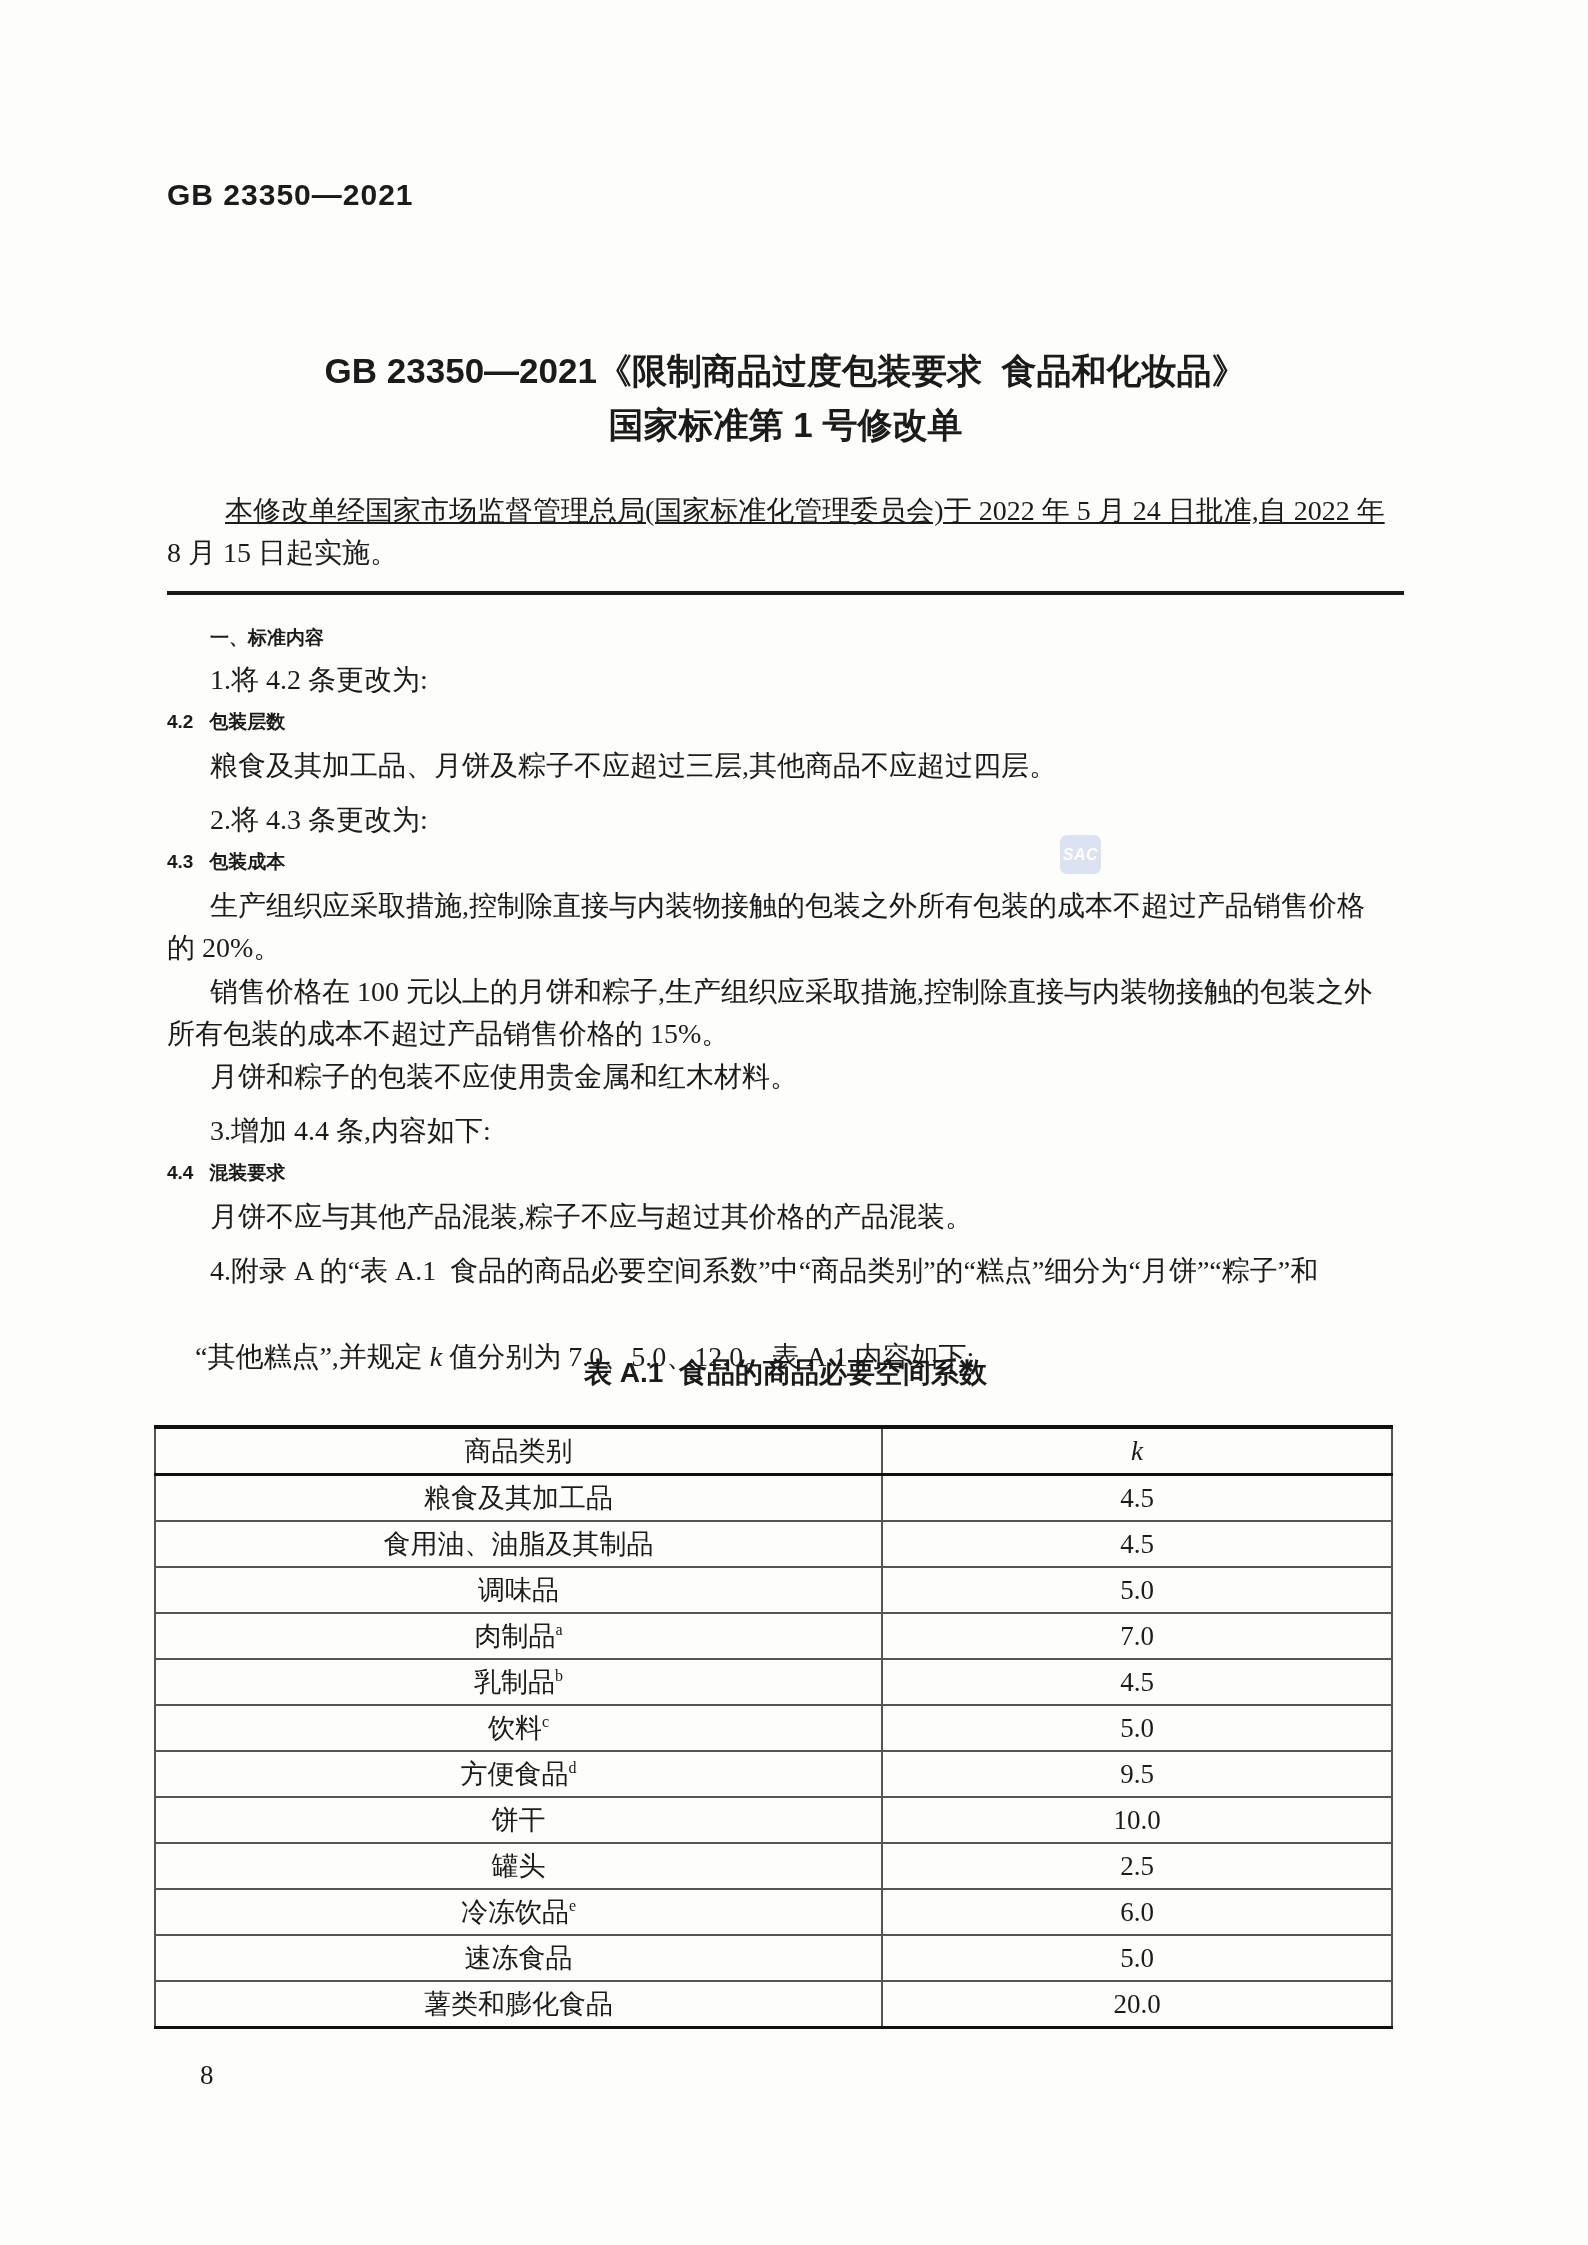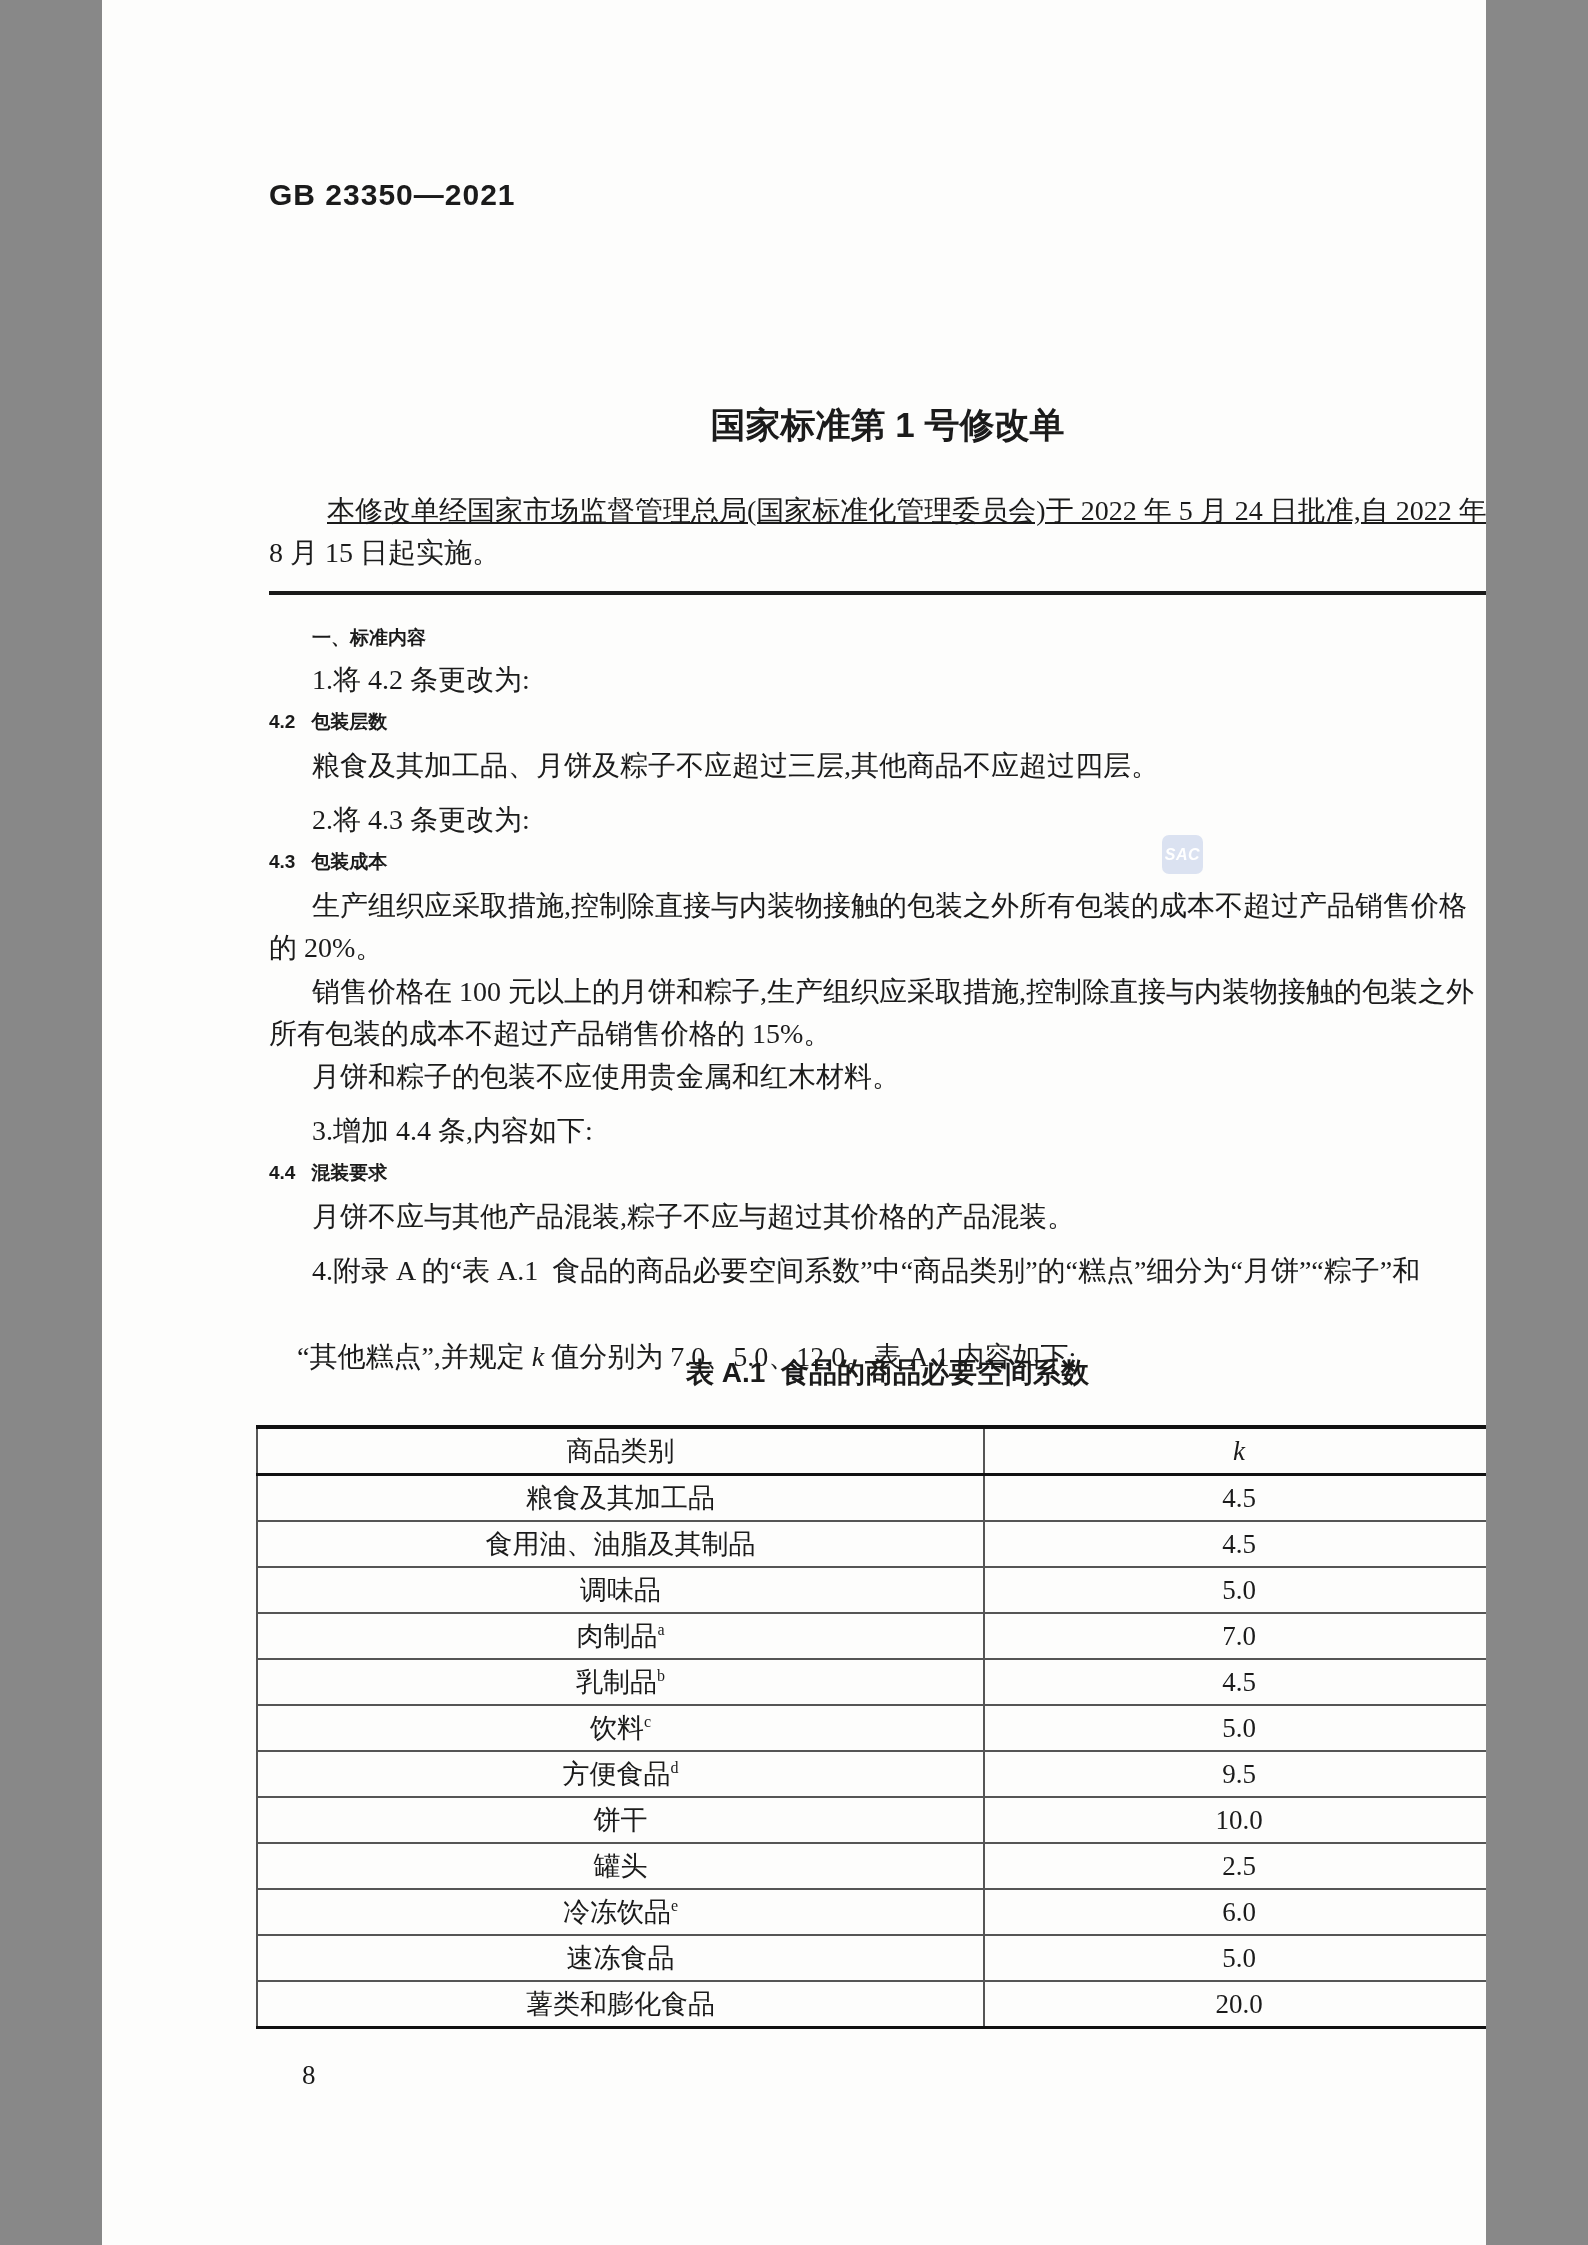--- a/index.html
+++ b/index.html
@@ -1,17 +1,17 @@
 <!DOCTYPE html>
 <html><head>
 <meta charset="utf-8">
 <style>
   html,body { margin:0; padding:0; background:#888; }
   .page {
-    position:relative; width:1384px; height:2245px; margin:0 auto;
+    position:relative; width:1588px; height:2245px; margin:0 auto;
     background:#fdfdfc; color:#1b1b1b; overflow:hidden;
     font-family:"Liberation Serif","DejaVu Serif",serif;
   }
   .header-code {
     position:absolute; left:167px; top:178px;
     font-family:"Liberation Sans","DejaVu Sans",sans-serif;
     font-weight:bold; font-size:30px; letter-spacing:1px; white-space:pre;
   }
   .title-line {
     position:absolute; left:167px; width:1237px; text-align:center;
@@ -57,20 +57,21 @@
   .atable sup { font-size:16px; line-height:0; }
   .pagenum { position:absolute; left:200px; top:2060px; font-size:27px; }
 </style>
 </head>
 <body>
 
 <div class="page">
 
   <div class="header-code">GB 23350—2021</div>
 
+  <div class="title-line t1">GB 23350—2021《限制商品过度包装要求  食品和化妆品》</div>
   <div class="title-line t2">国家标准第 1 号修改单</div>
 
   <div class="intro-line i1">本修改单经国家市场监督管理总局(国家标准化管理委员会)于 2022 年 5 月 24 日批准,自 2022 年</div>
   <div class="intro-line i2">8 月 15 日起实施。</div>
 
   <div class="hrule"></div>
 
   <div class="watermark">
     <span>SAC</span>
   </div>

